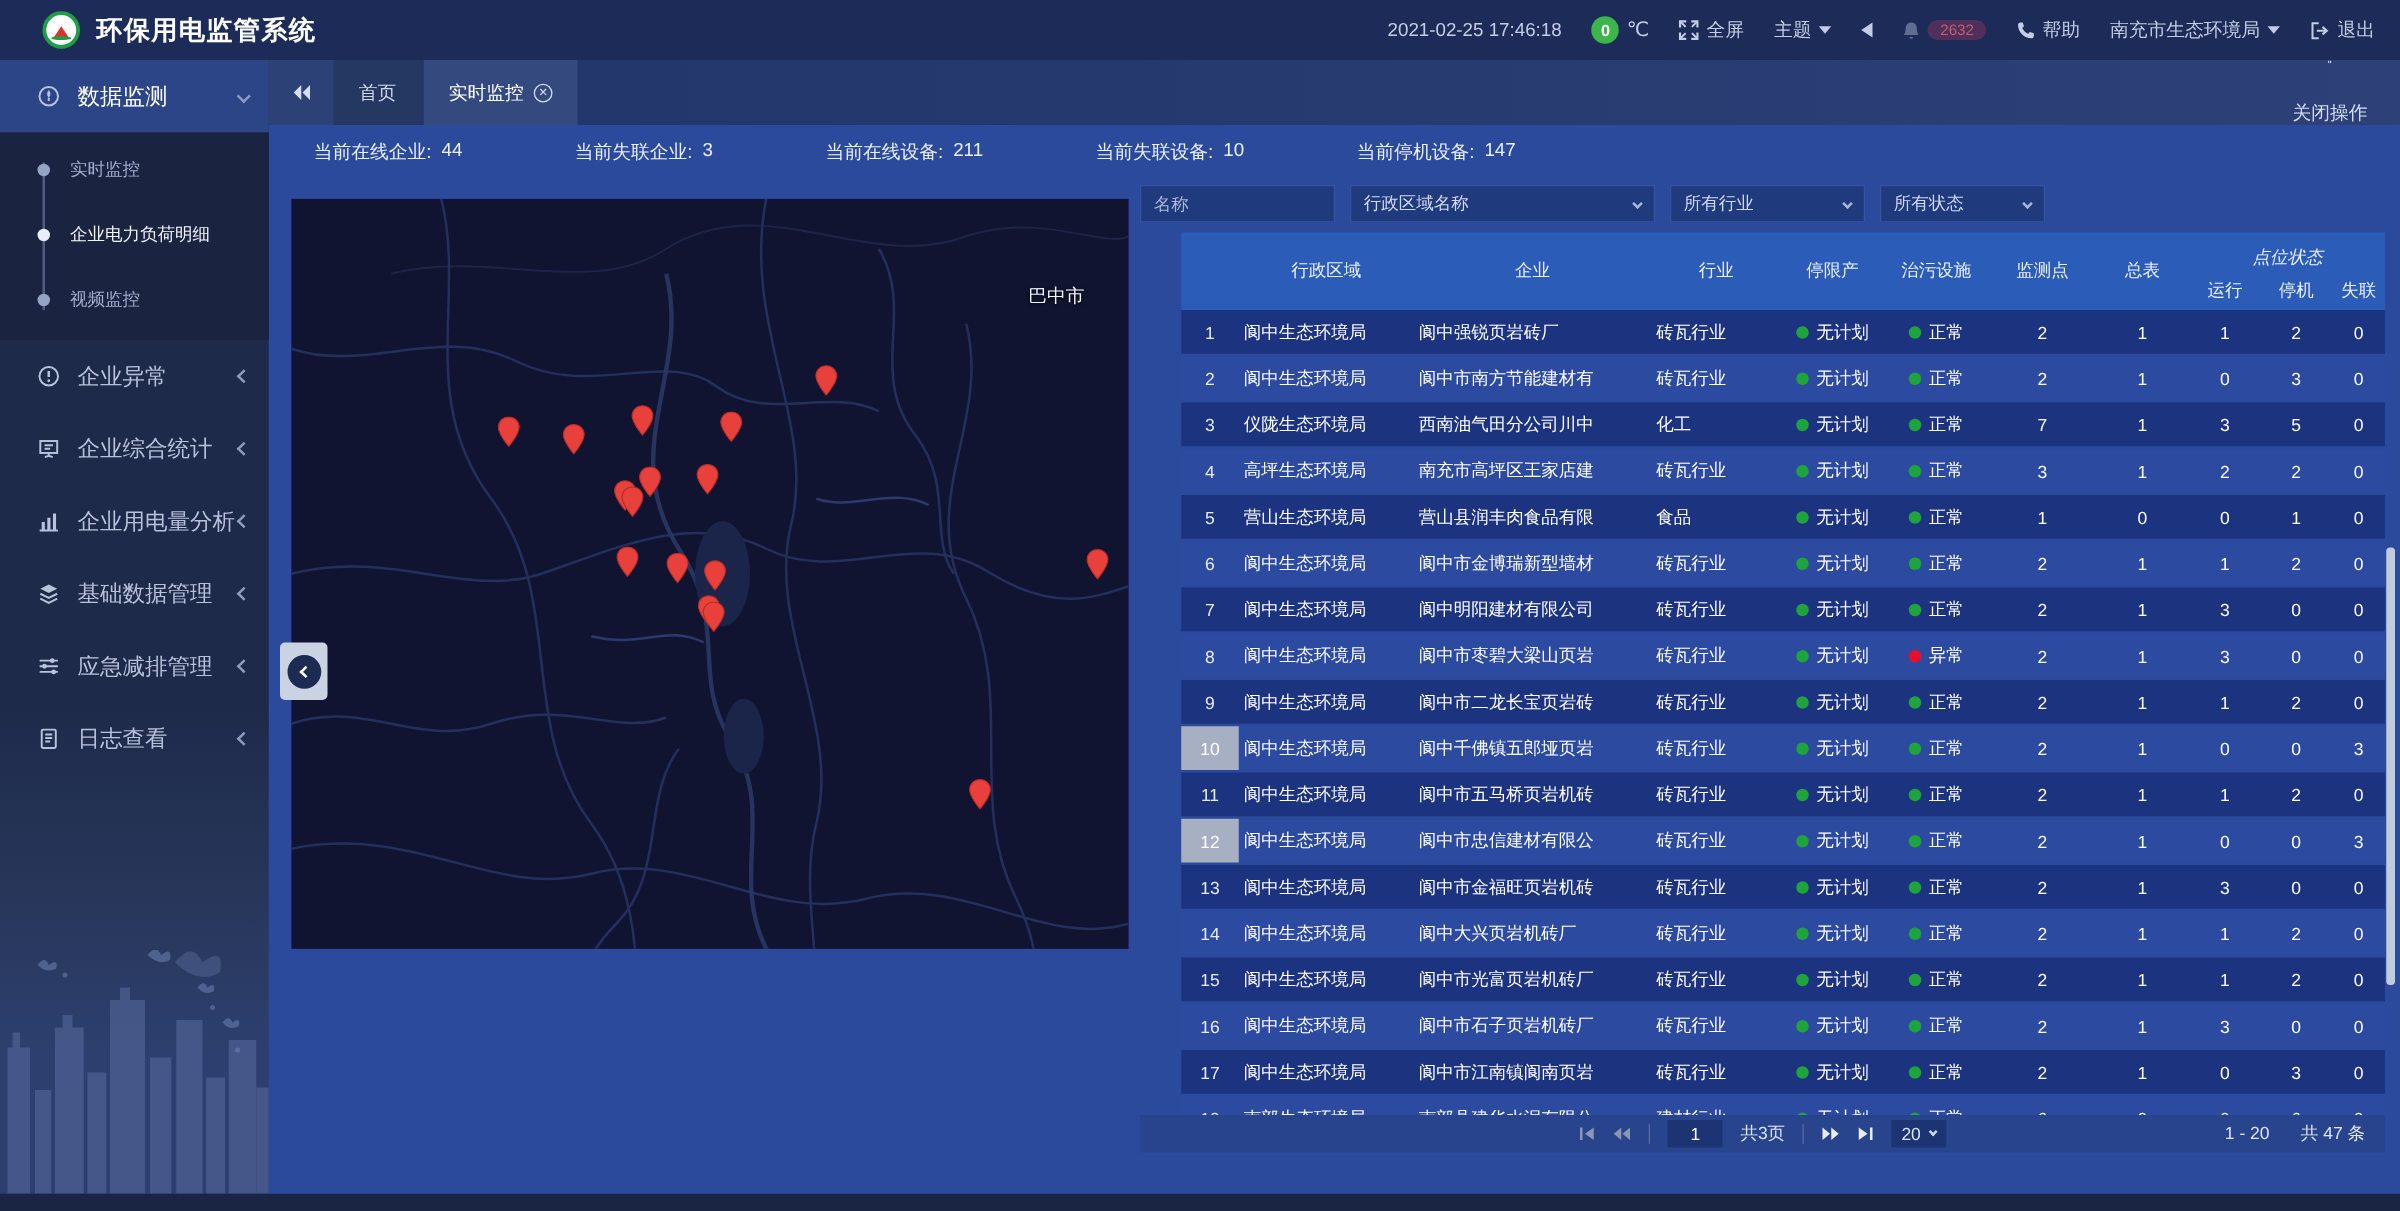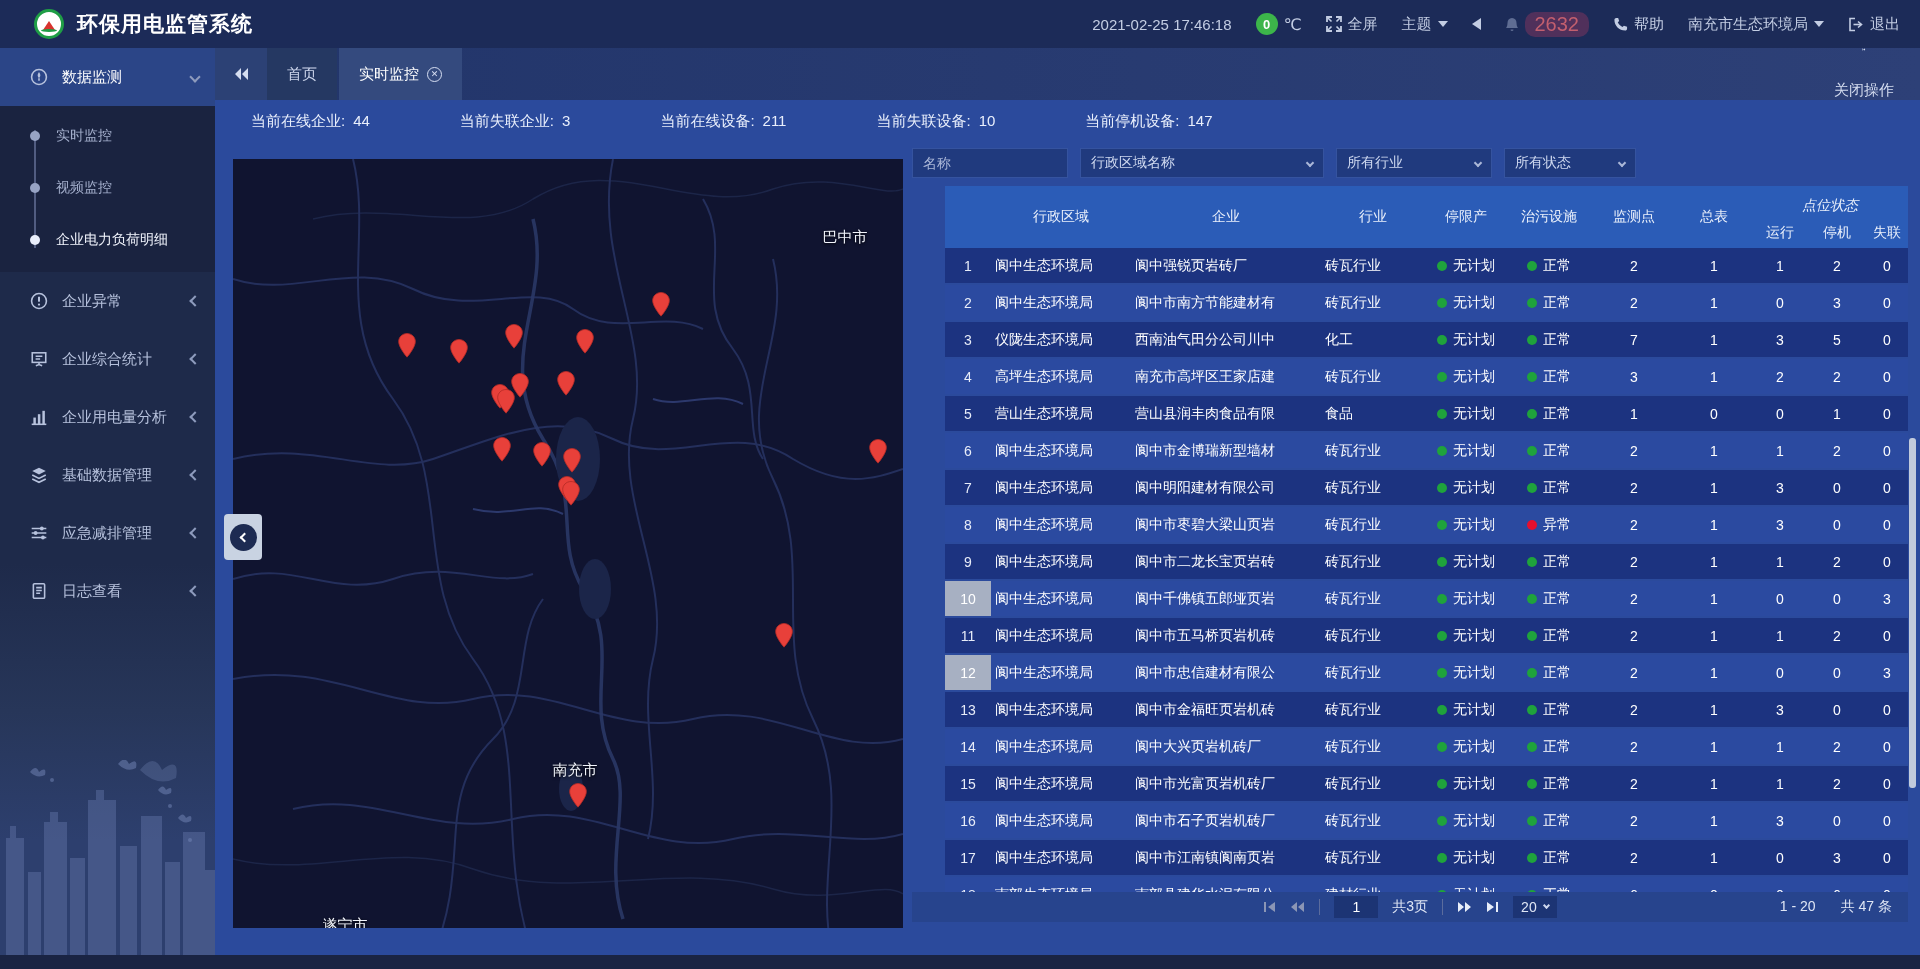--- a/index.html
+++ b/index.html
@@ -12,27 +12,27 @@
   .logo { width:30px; height:30px; margin-left:34px; border-radius:50%; background:#fff; border:3px solid #1f9e46; position:relative; flex:0 0 auto; }
   .logo::before { content:''; position:absolute; left:6px; top:9px; border-left:6px solid transparent; border-right:6px solid transparent; border-bottom:9px solid #d8342e; }
   .logo::after { content:''; position:absolute; left:4px; bottom:4px; width:16px; height:3px; border-radius:50%; background:#1f9e46; }
   .app-title { color:#ffffff; font-size:21px; font-weight:bold; margin-left:13px; letter-spacing:1px; }
   .header-right { margin-left:auto; display:flex; align-items:center; padding-right:20px; color:#c3cde3; font-size:15px; }
   .h-item { display:flex; align-items:center; gap:6px; margin-left:24px; cursor:pointer; white-space:nowrap; }
   .h-static { cursor:default; }
   .temp-badge { width:22px; height:22px; border-radius:50%; background:#3cb54a; color:#fff; font-size:13px; font-weight:bold; display:flex; align-items:center; justify-content:center; }
   .caret-down { width:0; height:0; border-left:5px solid transparent; border-right:5px solid transparent; border-top:6px solid #c3cde3; display:inline-block; }
   .tri-left { width:0; height:0; border-top:6px solid transparent; border-bottom:6px solid transparent; border-right:9px solid #c3cde3; display:inline-block; }
-  .bell-badge { background:rgba(190,60,100,0.32); color:#c25f6e; border-radius:10px; padding:1px 10px; font-size:20px; }
+  .bell-badge { background:rgba(190,60,100,0.32); color:#c25f6e; border-radius:10px; padding:1px 10px; font-size:12px; }
   .h-icon svg { display:block; }
 
   
   .sidebar { position:absolute; left:0; top:48px; width:215px; height:921px; z-index:8;
     background:linear-gradient(180deg,#1e2a4a 0%,#1e2a4a 56%,#273659 72%,#2d3f6e 86%,#2d3f6e 100%); }
-  .menu-group { height:58px; display:flex; align-items:center; padding:0 16px 0 30px; color:#b6c1dc; font-size:15px; cursor:pointer; }
+  .menu-group { height:58px; display:flex; align-items:center; padding:0 16px 0 30px; color:#b6c1dc; font-size:18px; cursor:pointer; }
   .menu-group.active { background:#2b4587; color:#ffffff; }
   .menu-group .g-icon { width:18px; height:18px; margin-right:14px; flex:0 0 auto; }
   .menu-group .g-icon svg { display:block; }
   .menu-group .chev { margin-left:auto; }
   .chev { width:8px; height:8px; display:inline-block; border-right:2px solid #8e9bbd; border-bottom:2px solid #8e9bbd; }
   .chev-down { transform:rotate(45deg); }
   .chev-left { transform:rotate(135deg); }
   .submenu { position:relative; background:#1a2340; padding:4px 0 6px 0; }
   .submenu::before { content:''; position:absolute; left:34px; top:24px; bottom:24px; width:2px; background:#69759c; opacity:.7; }
   .submenu-item { position:relative; height:52px; display:flex; align-items:center; padding-left:56px; color:#a3aecb; font-size:14px; cursor:pointer; }
@@ -49,21 +49,21 @@
   .tab { padding:0 20px; display:flex; align-items:center; gap:8px; font-size:15px; color:#cdd6ec; background:#253862; margin-right:2px; cursor:pointer; }
   .tab.active { background:#344a7e; color:#ffffff; }
   .tab-close { width:15px; height:15px; border-radius:50%; border:1px solid #d6def2; display:flex; align-items:center; justify-content:center; font-size:9px; line-height:1; color:#d6def2; }
   .tabstrip-right { margin-left:auto; display:flex; align-items:center; gap:30px; padding-right:26px; color:#d5ddf0; font-size:15px;flex-direction:column; }
 
   
   .statsbar { position:absolute; left:215px; top:100px; width:1705px; height:42px; background:#2b4a9c; display:flex; align-items:center; padding-left:36px; gap:90px; color:#e9effc; font-size:15px; z-index:6; }
   .stat-item { display:flex; gap:8px; white-space:nowrap; }
 
   
-  .map-panel { position:absolute; left:233px; top:159px; width:670px; height:769px; background:#4c1d95; overflow:visible; z-index:5; }
+  .map-panel { position:absolute; left:233px; top:159px; width:670px; height:600px; background:#4c1d95; overflow:visible; z-index:5; }
   .map-canvas { position:absolute; inset:0; overflow:hidden; }
   .map-city { position:absolute; transform:translate(-50%,-50%); color:#f2f5fc; font-size:15px; text-shadow:0 1px 3px #000; white-space:nowrap; pointer-events:none; }
   .map-pin { position:absolute; width:19px; height:25px; transform:translate(-50%,-100%); cursor:pointer; }
   .map-collapse { position:absolute; left:-9px; top:355px; width:38px; height:46px; background:#c9d3e2; border-radius:4px; display:flex; align-items:center; justify-content:center; cursor:pointer; z-index:6; }
   .map-collapse .circ { width:27px; height:27px; border-radius:50%; background:#1d2b52; display:flex; align-items:center; justify-content:center; }
   .map-collapse .circ .chev { border-color:#ffffff; width:7px; height:7px; margin-left:3px; }
 
   
   .right-panel { position:absolute; left:912px; top:148px; width:996px; height:772px; z-index:5; }
   .filters { display:flex; gap:12px; height:30px; }
@@ -178,25 +178,25 @@
               <path d="M8 9 v2.4" stroke="#b7c2dd" stroke-width="1.4" fill="none"></path>
             </svg>
           </span>
     <span>数据监测</span>
     <span class="chev chev-down"></span>
   </div>
         <div class="submenu">
           <div class="submenu-item">
     <span>实时监控</span>
   </div>
+          <div class="submenu-item bright">
+    <span>企业电力负荷明细</span>
+  </div>
           <div class="submenu-item">
     <span>视频监控</span>
-  </div>
-          <div class="submenu-item bright">
-    <span>企业电力负荷明细</span>
   </div>
         </div>
         <div class="menu-group">
     <span class="g-icon">
             <svg width="18" height="18" viewBox="0 0 16 16">
               <circle cx="8" cy="8" r="6.6" stroke="#b7c2dd" stroke-width="1.4" fill="none"></circle>
               <path d="M8 4.2 v4.4" stroke="#b7c2dd" stroke-width="1.8"></path>
               <circle cx="8" cy="11.2" r="1" fill="#b7c2dd"></circle>
             </svg>
           </span>

